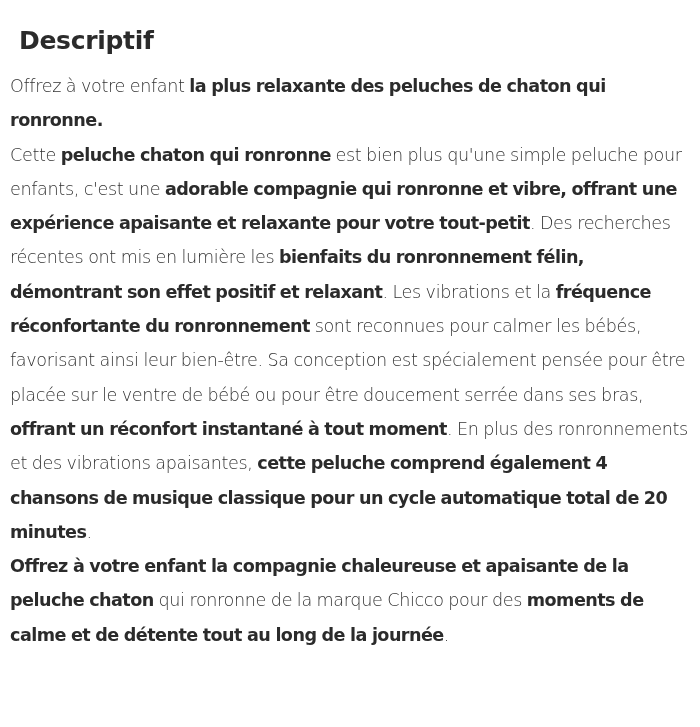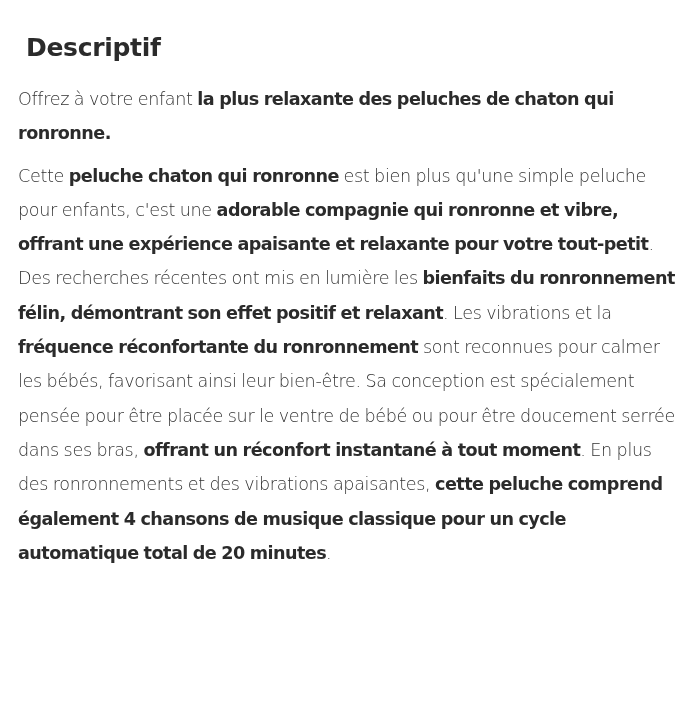--- a/index.html
+++ b/index.html
@@ -11,38 +11,38 @@
       width: 700px;
       height: 727px;
       overflow: hidden;
       font-family: "DejaVu Sans", sans-serif;
       color: #2b2b2b;
     }
     .wrap {
       padding: 10px 10px 0 10px;
     }
     h2.title {
-      margin: 16px;
+      margin: 9px;
       padding-top: 4px;
       font-size: 25px;
       font-weight: 600;
       color: #2b2b2b;
       line-height: 36px;
       letter-spacing: -0.3px;
     }
     .body-text {
       margin-top: 10px;
       font-size: 17.6px;
       line-height: 34.3px;
       color: #333333;
       letter-spacing: -0.35px;
       word-spacing: -0.5px;
     }
     .body-text p {
-      margin: 8px;
+      margin: 0;
     }
     .body-text b {
       font-weight: bold;
       color: #2b2b2b;
       letter-spacing: -0.55px;
     }
     .normal {
       font-weight: 300;
     }
   </style>
@@ -52,14 +52,17 @@
 <div class="wrap">
   <h2 class="title">Descriptif</h2>
 
   <div class="body-text">
     <p>
       <span class="normal">Offrez à votre enfant </span><b>la plus relaxante des peluches de chaton qui ronronne.</b>
     </p>
     <p>
       <span class="normal">Cette </span><b>peluche chaton qui ronronne</b><span class="normal"> est bien plus qu'une simple peluche pour enfants, c'est une </span><b>adorable compagnie qui ronronne et vibre, offrant une expérience apaisante et relaxante pour votre tout-petit</b><span class="normal">. Des recherches récentes ont mis en lumière les </span><b>bienfaits du ronronnement félin, démontrant son effet positif et relaxant</b><span class="normal">. Les vibrations et la </span><b>fréquence réconfortante du ronronnement</b><span class="normal"> sont reconnues pour calmer les bébés, favorisant ainsi leur bien-être. Sa conception est spécialement pensée pour être placée sur le ventre de bébé ou pour être doucement serrée dans ses bras, </span><b>offrant un réconfort instantané à tout moment</b><span class="normal">. En plus des ronronnements et des vibrations apaisantes, </span><b>cette peluche comprend également 4 chansons de musique classique pour un cycle automatique total de 20 minutes</b><span class="normal">.</span>
     </p>
+    <p>
+      <b>Offrez à votre enfant la compagnie chaleureuse et apaisante de la peluche chaton</b><span class="normal"> qui ronronne de la marque Chicco pour des </span><b>moments de calme et de détente tout au long de la journée</b><span class="normal">.</span>
+    </p>
   </div>
 </div>
 
 </body></html>

